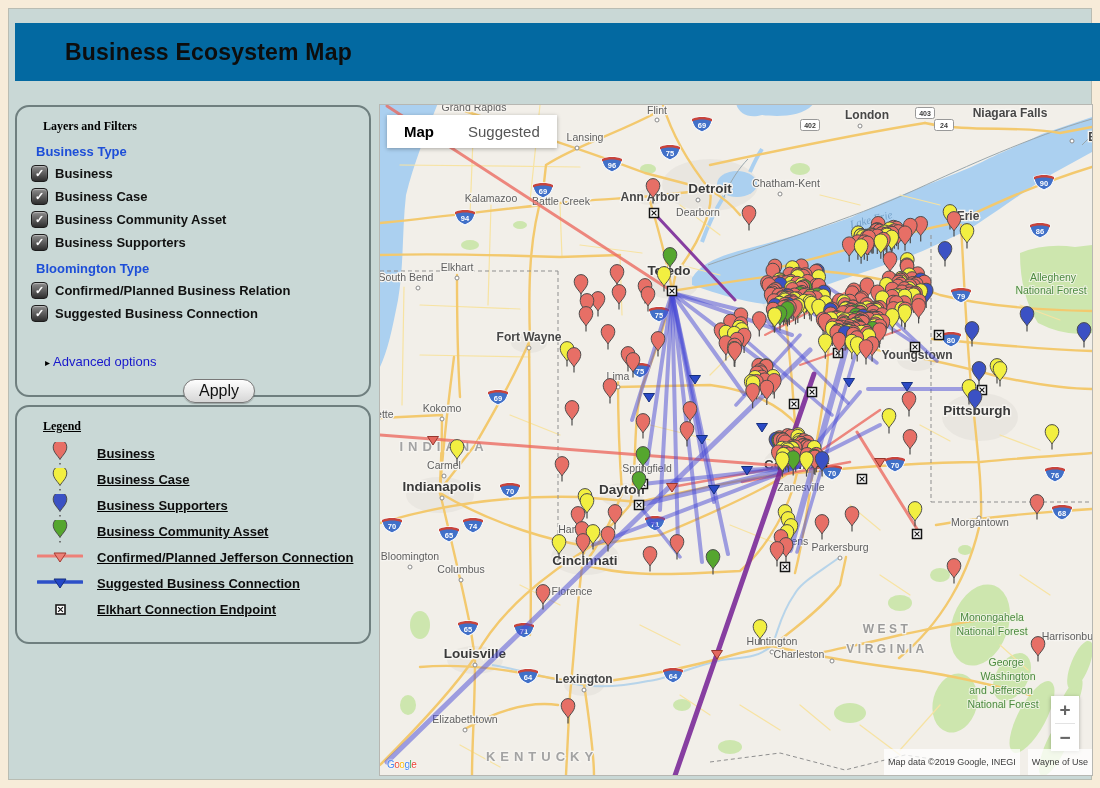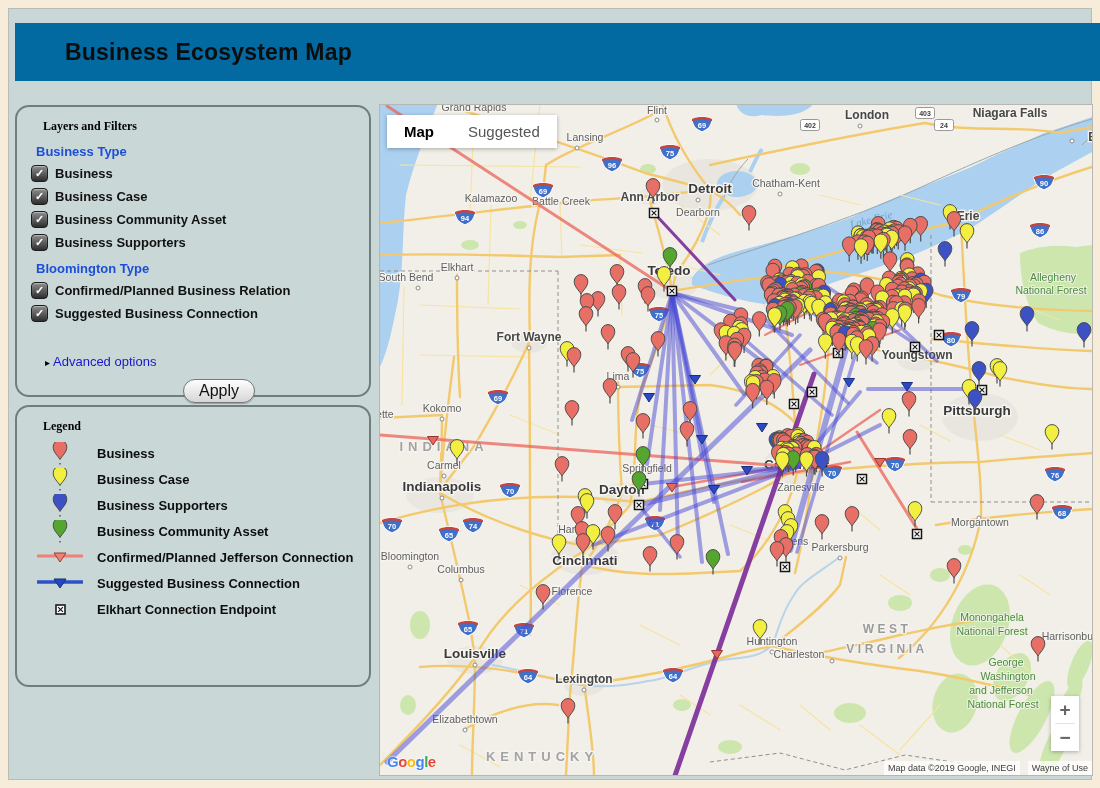--- a/index.html
+++ b/index.html
@@ -6,21 +6,21 @@
   .frame{position:relative;width:1100px;height:788px;background:#f7ecd9;
          font-family:"Liberation Sans",sans-serif;overflow:hidden;}
   .inner{position:absolute;left:8px;top:8px;width:1084px;height:772px;
          background:#c9d8d6;border:1px solid #b9bdb3;box-sizing:border-box;}
   .hdr{position:absolute;left:6px;top:14px;width:1072px;height:58px;background:#0369a1;
        display:flex;align-items:center;padding-left:36px;}
   .hdr h1{margin:0 0 0 14px;font-size:23px;font-weight:bold;color:#0d0d0d;letter-spacing:.2px;}
   .panel{position:absolute;left:6px;width:356px;border:2px solid #6f7f7f;border-radius:14px;
          box-sizing:border-box;padding:8px 14px;background:transparent;}
   .panel.p1{top:96px;height:292px;}
-  .panel.p2{top:396px;height:282px;}
+  .panel.p2{top:396px;height:239px;text-decoration:underline;}
   .panel h2{margin:4px 0 8px 12px;font-family:"Liberation Serif",serif;font-size:12px;font-weight:bold;color:#000;}
   .sect{font-size:13px;font-weight:bold;color:#1d4ed8;margin:10px 0 4px 5px;}
   .chk-row{display:flex;align-items:center;gap:7px;margin:6px 0;}
   .chk{width:15px;height:15px;border-radius:4px;border:1px solid #1c1c1c;flex:0 0 auto;
        background:linear-gradient(180deg,#8d8d8d,#2e2e2e);
        box-shadow:inset 0 1px 1px rgba(255,255,255,.4);
        color:#fff;font-size:11px;font-weight:bold;line-height:14px;text-align:center;}
   .chk-lbl{font-size:13px;font-weight:bold;color:#111;}
   .adv{margin:32px 0 0 14px;font-size:13px;font-weight:normal;color:#1717cc;cursor:pointer;}
   .adv .tri{color:#000;font-size:10px;margin-right:3px;}
@@ -35,24 +35,24 @@
   .map svg{display:block;}
   .maptype{position:absolute;left:7px;top:10px;display:flex;background:#fff;
            box-shadow:0 1px 4px rgba(0,0,0,.3);z-index:5;}
   .maptype .mt{height:33px;line-height:33px;padding:0 17px;font-size:15px;color:#565656;cursor:pointer;}
   .maptype .mt.on{font-weight:bold;color:#000;}
   .zoomctl{position:absolute;right:13px;bottom:24px;width:28px;background:#fff;
            box-shadow:0 1px 4px rgba(0,0,0,.3);z-index:5;}
   .zbtn{height:27px;display:flex;align-items:center;justify-content:center;
         font-size:19px;font-weight:bold;color:#666;cursor:pointer;}
   .zdiv{height:1px;background:#e3e3e3;margin:0 4px;}
-  .glogo{position:absolute;left:7px;bottom:5px;font-size:15px;font-weight:bold;letter-spacing:-.5px;
+  .glogo{position:absolute;left:7px;bottom:5px;font-size:10px;font-weight:normal;letter-spacing:-.5px;
          z-index:5;text-shadow:0 0 2px #fff,0 0 2px #fff;}
   .attrib{position:absolute;right:0;bottom:0;display:flex;gap:8px;z-index:5;font-size:9px;color:#3c3c3c;}
-  .attrib span{background:rgba(255,255,255,.75);padding:2px 4px;white-space:nowrap;margin-top:24px;}
+  .attrib span{background:rgba(255,255,255,.75);padding:8px 4px;white-space:nowrap;margin-top:24px;}
   
   .ml-city{font:10.5px "Liberation Sans",sans-serif;fill:#5f5f5f;stroke:#f6f4f0;stroke-width:2.4px;paint-order:stroke;text-anchor:middle;}
   .ml-big{font:bold 12px "Liberation Sans",sans-serif;fill:#474747;stroke:#f6f4f0;stroke-width:2.6px;paint-order:stroke;text-anchor:middle;}
   .ml-huge{font:bold 13.5px "Liberation Sans",sans-serif;fill:#3a3a3a;stroke:#f6f4f0;stroke-width:2.8px;paint-order:stroke;text-anchor:middle;}
   .ml-area{font:bold 13px "Liberation Sans",sans-serif;fill:#a3a3a3;letter-spacing:5px;stroke:#f6f4f0;stroke-width:2.4px;paint-order:stroke;text-anchor:middle;}
   .ml-area2{font:bold 12px "Liberation Sans",sans-serif;fill:#9b9b9b;letter-spacing:3.5px;stroke:#f6f4f0;stroke-width:2.4px;paint-order:stroke;text-anchor:middle;}
   .ml-park{font:10.5px "Liberation Sans",sans-serif;fill:#4c8a40;stroke:#eef3e2;stroke-width:2px;paint-order:stroke;text-anchor:middle;}
   .ml-water{font:italic 11px "Liberation Serif",serif;fill:#74a0c8;text-anchor:middle;}
   .shield-txt{font:bold 7.5px "Liberation Sans",sans-serif;fill:#fff;text-anchor:middle;}
   .route-txt{font:bold 7px "Liberation Sans",sans-serif;fill:#3c3c3c;text-anchor:middle;}

